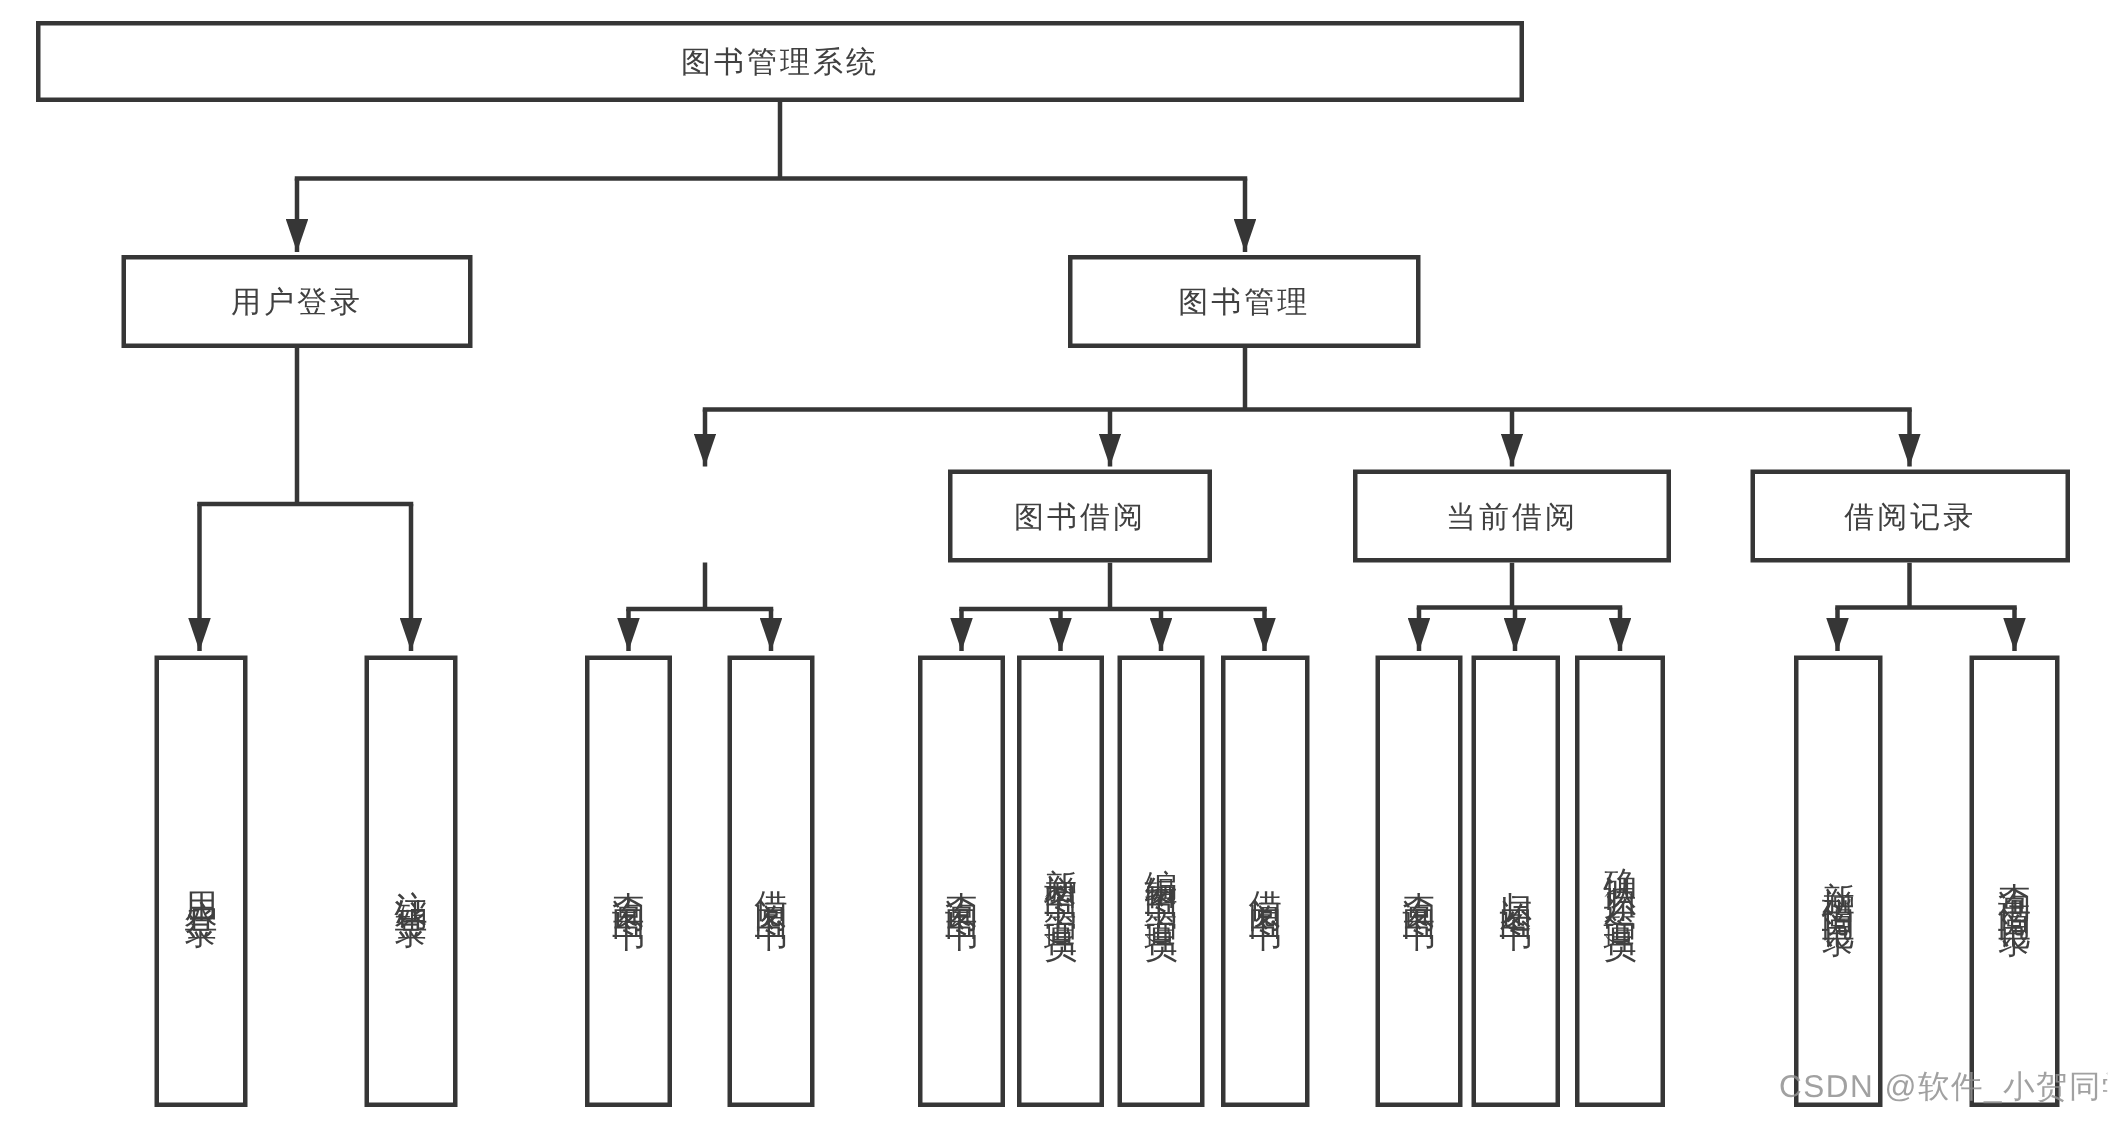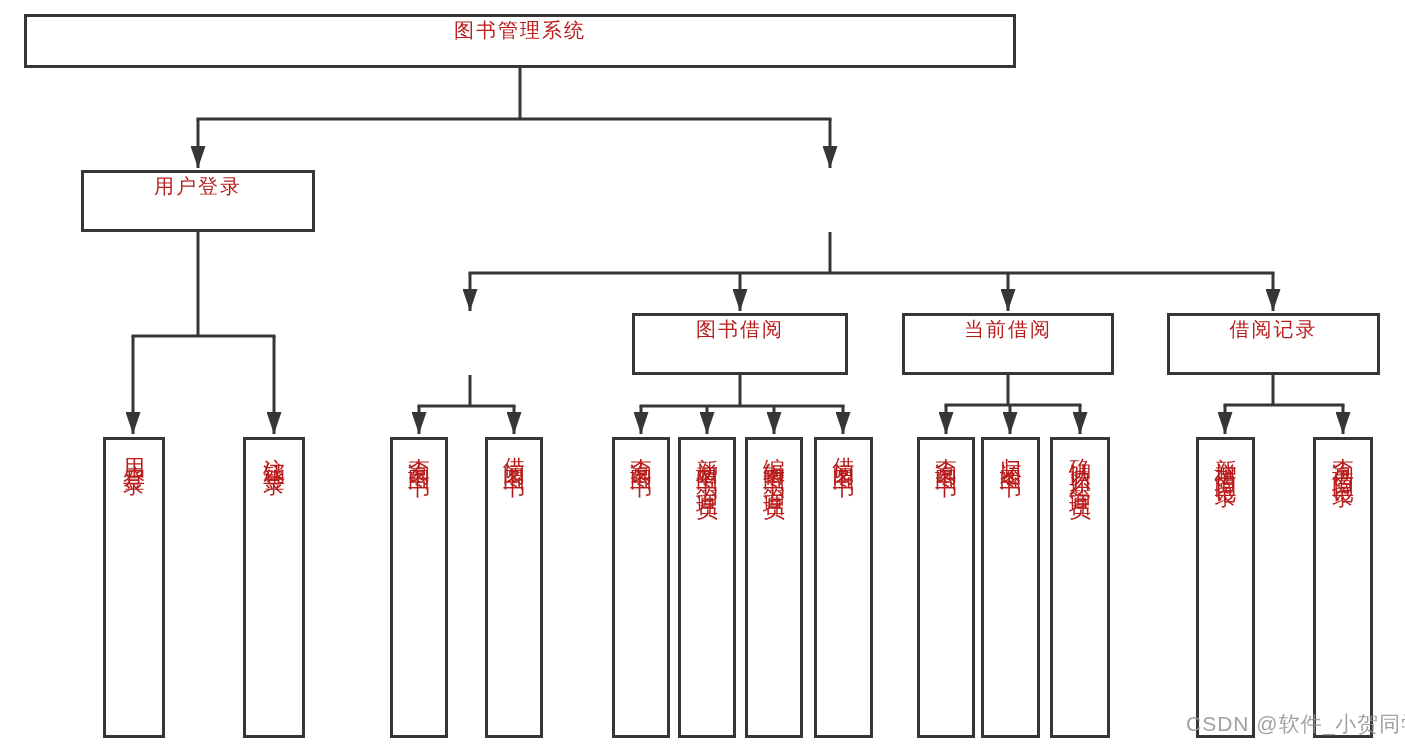--- a/index.html
+++ b/index.html
@@ -20,22 +20,23 @@
     left: 0;
     top: 0;
     z-index: 1;
   }
   .node {
     position: absolute;
     box-sizing: border-box;
     border: 3px solid #363636;
     background: #ffffff;
     display: flex;
+    align-items: center;
     justify-content: center;
-    color: #b91c1c;
+    color: #404040;
     z-index: 2;
   }
   .node.h span {
     font-size: 20px;
     letter-spacing: 2px;
     white-space: nowrap;
   }
   .node.v span {
     writing-mode: vertical-rl;
     text-orientation: mixed;
@@ -109,22 +110,25 @@
     </g>
   </svg>
 
   <div class="node h" style="left:24px; top:14px; width:992px; height:54px;">
     <span>图书管理系统</span>
   </div>
 
   <div class="node h" style="left:81px; top:170px; width:234px; height:62px;">
     <span>用户登录</span>
   </div>
+  <div class="node h" style="left:712px; top:170px; width:235px; height:62px;">
+    <span>图书管理</span>
+  </div>
 
-  <div class="node h" style="left:632px; top:313px; width:216px; height:62px;">
+  <div class="node h" style="left:632px; top:313px; width:176px; height:62px;">
     <span>图书借阅</span>
   </div>
   <div class="node h" style="left:1167px; top:313px; width:213px; height:62px;">
     <span>借阅记录</span>
   </div>
   <div class="node h" style="left:902px; top:313px; width:212px; height:62px;">
     <span>当前借阅</span>
   </div>
 
   <div class="node v" style="left:103px; top:437px; width:62px; height:301px;">

